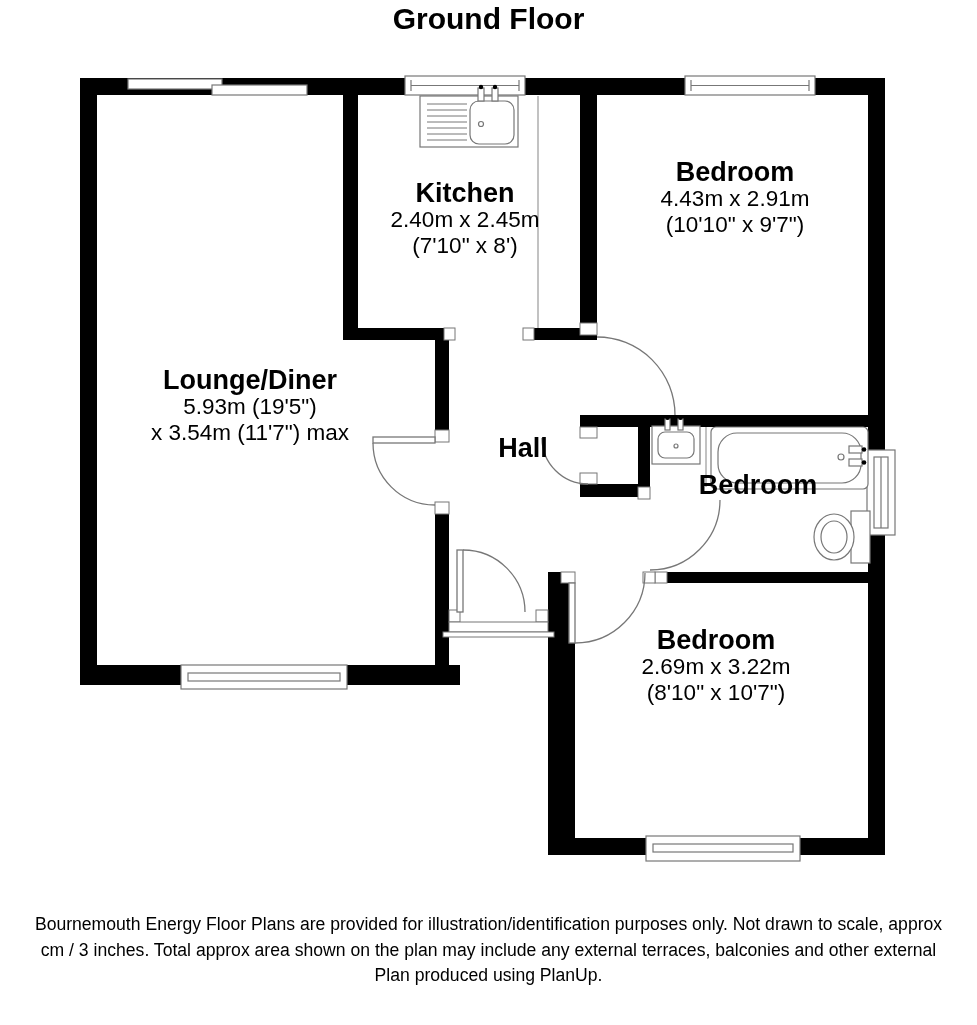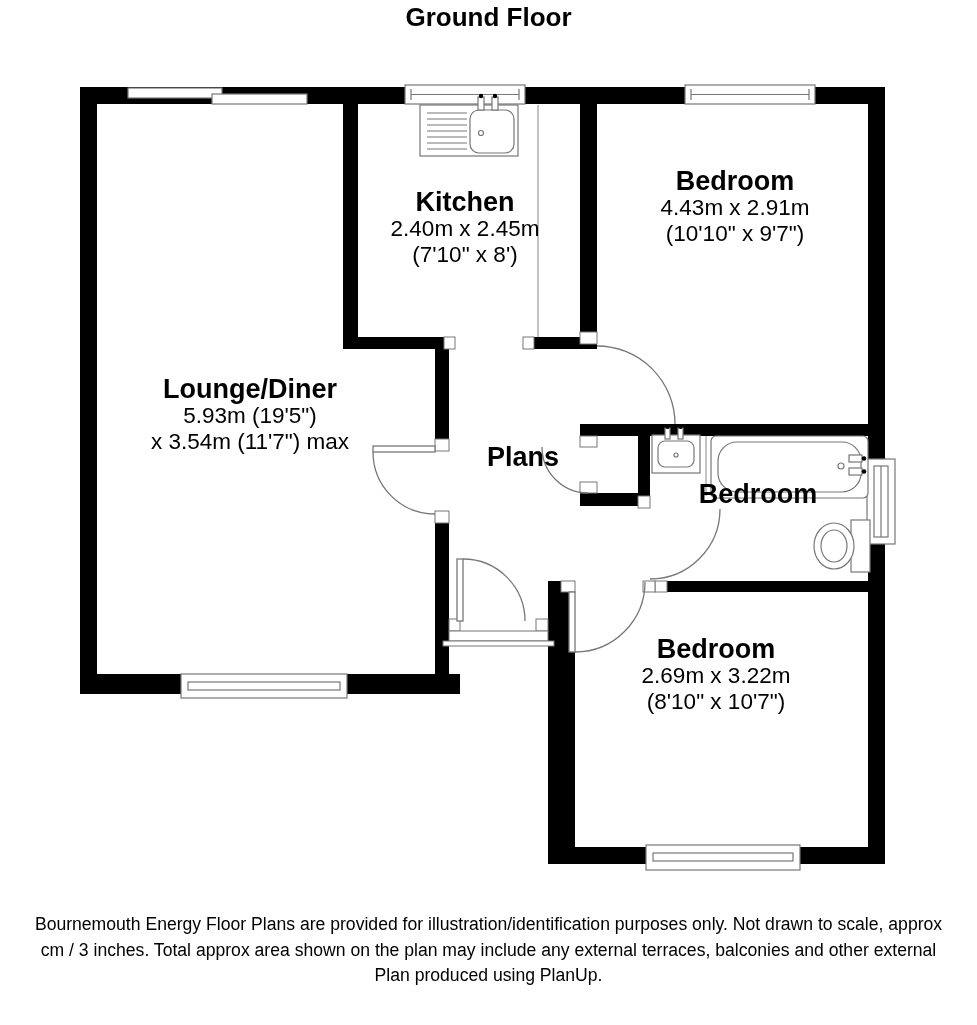--- a/index.html
+++ b/index.html
@@ -1,19 +1,19 @@
 <!DOCTYPE html>
 <html><head>
 <meta charset="utf-8">
 <style>
   html,body{margin:0;padding:0;background:#ffffff;}
   body{width:977px;height:1025px;position:relative;font-family:"Liberation Sans",sans-serif;color:#000;}
   .page-title{position:absolute;left:0;top:2px;width:977px;text-align:center;
-    font-size:26px;font-weight:bold;letter-spacing:0px;}
-  .plan{position:absolute;left:0;top:9px;width:977px;height:900px;text-decoration:underline;}
+    font-size:30px;font-weight:bold;letter-spacing:0px;}
+  .plan{position:absolute;left:0;top:0;width:977px;height:900px;text-decoration:underline;}
   .plan svg{position:absolute;left:0;top:0;}
   .room-label{position:absolute;transform:translateX(-50%);text-align:center;white-space:nowrap;}
   .room-name{font-size:27px;font-weight:bold;line-height:1.05;}
   .room-dim{font-size:22.5px;line-height:1.12;}
   .footer{position:absolute;left:0;top:912px;width:977px;text-align:center;
     font-size:17.6px;line-height:25.6px;}
 </style>
 </head>
 <body>
 
@@ -167,21 +167,21 @@
     <div class="room-dim">(10'10" x 9'7")</div>
   </div>
 
   <div class="room-label" style="left:250px;top:366px;">
     <div class="room-name">Lounge/Diner</div>
     <div class="room-dim">5.93m (19'5")</div>
     <div class="room-dim">x 3.54m (11'7") max</div>
   </div>
 
   <div class="room-label" style="left:523px;top:434px;">
-    <div class="room-name">Plans</div>
+    <div class="room-name">Hall</div>
   </div>
 
   <div class="room-label" style="left:758px;top:471px;">
     <div class="room-name">Bedroom</div>
   </div>
 
   <div class="room-label" style="left:716px;top:626px;">
     <div class="room-name">Bedroom</div>
     <div class="room-dim">2.69m x 3.22m</div>
     <div class="room-dim">(8'10" x 10'7")</div>

